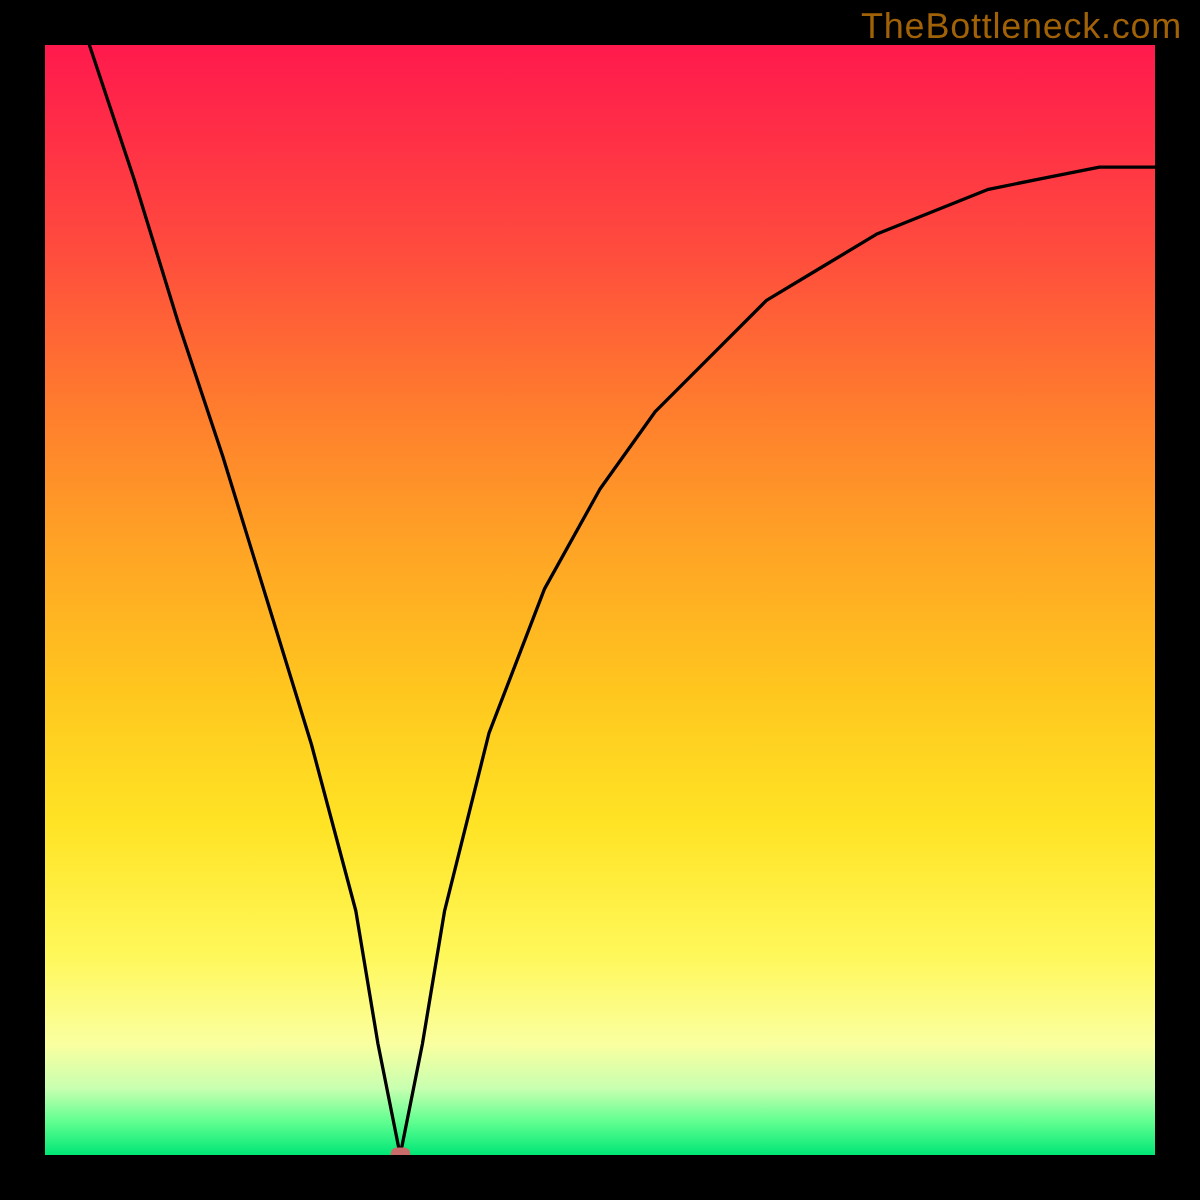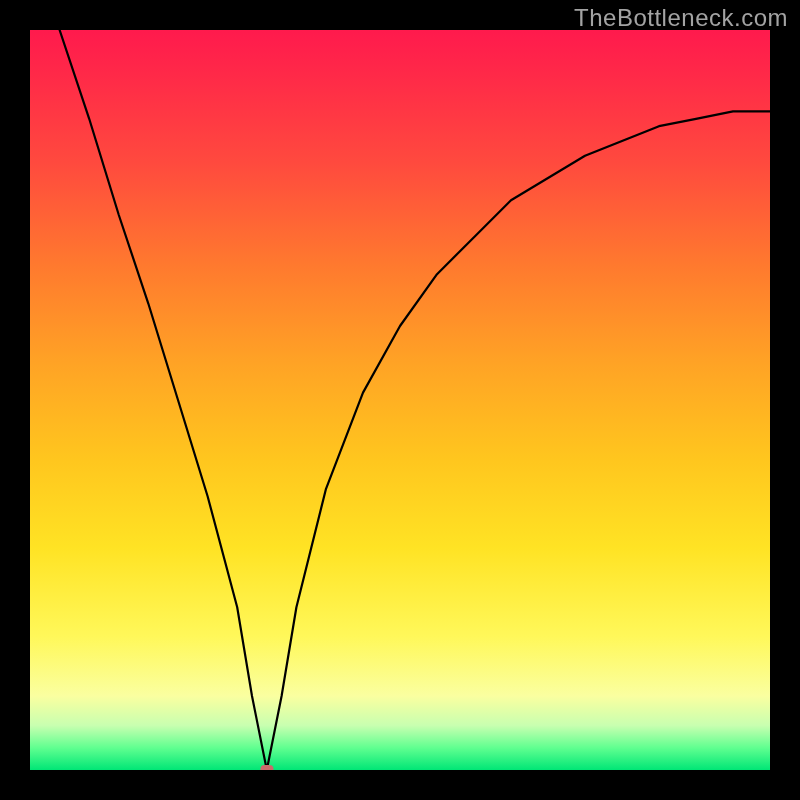--- a/index.html
+++ b/index.html
@@ -14,21 +14,21 @@
   .frame {
     position: relative;
     width: 800px;
     height: 800px;
     background: #000;
   }
   .watermark {
     position: absolute;
     top: 4px;
     right: 12px;
-    color: #a3a3a3;
+    color: #a16207;
     font-size: 24px;
     font-weight: 500;
     letter-spacing: 0.5px;
     z-index: 5;
   }
   .plot-area {
     position: absolute;
     left: 30px;
     top: 30px;
     width: 740px;

